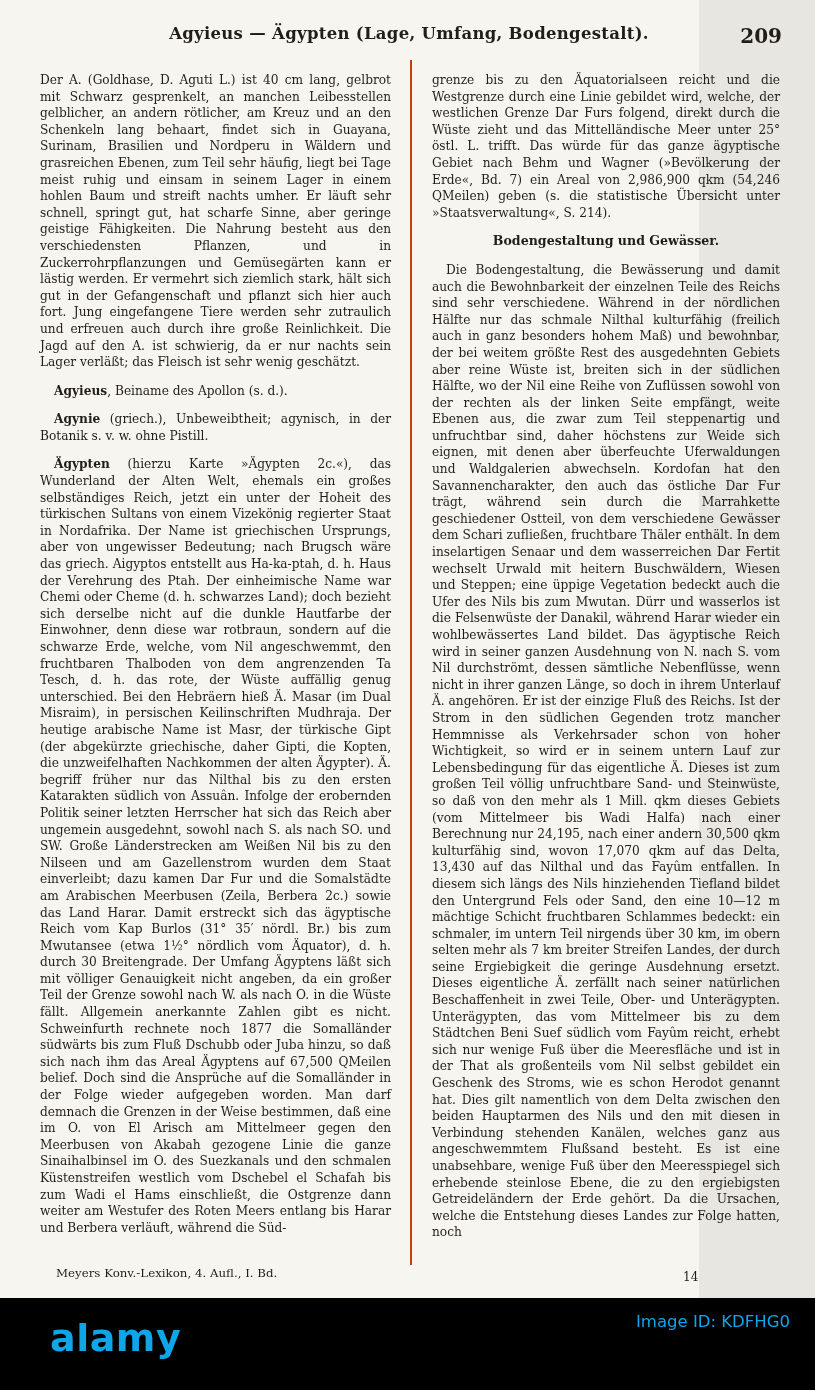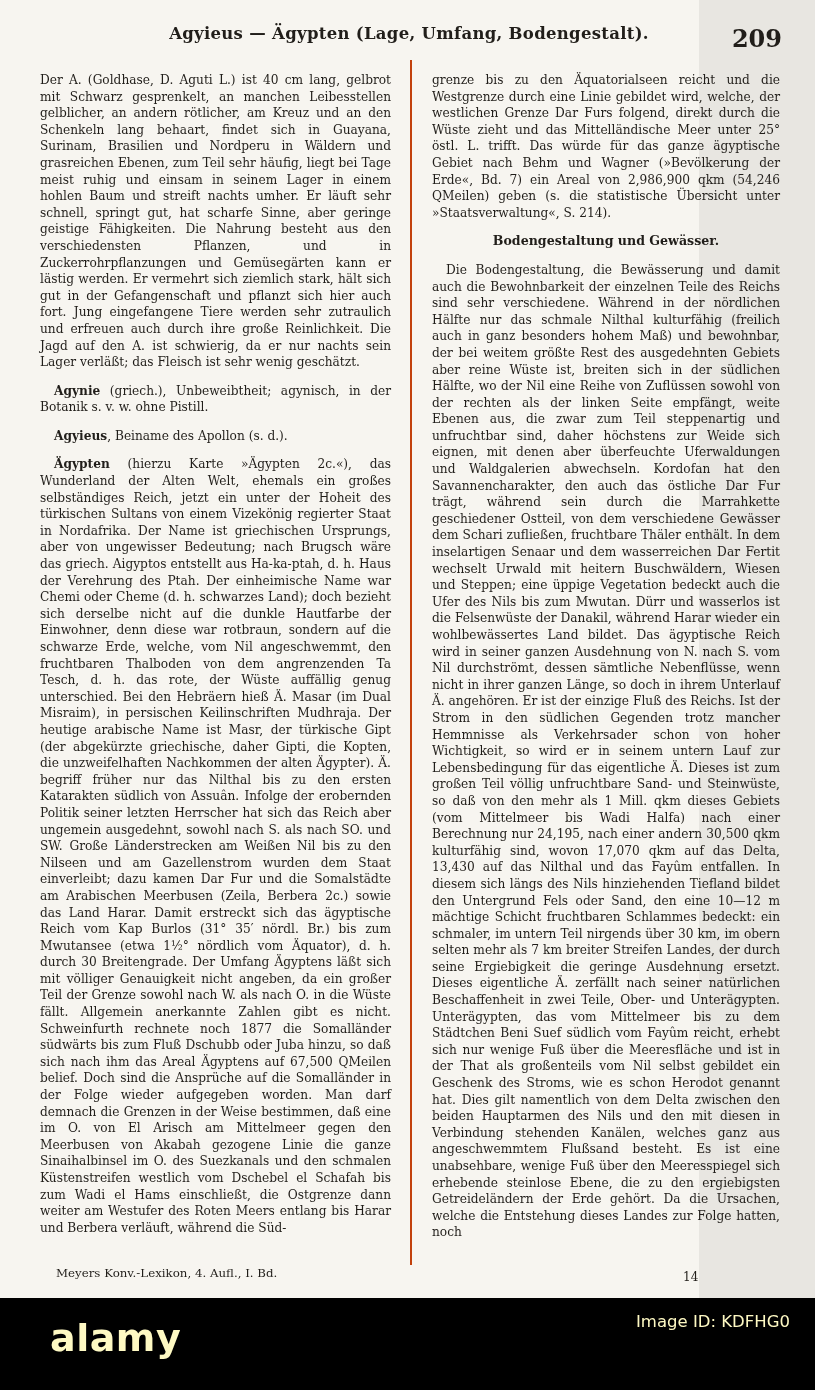--- a/index.html
+++ b/index.html
@@ -19,21 +19,21 @@
   .running-head {
     position: absolute; top: 24px; left: 28px; width: 762px; height: 30px;
   }
   .head-title {
     text-align: center;
     font-size: 16.5px; font-weight: bold;
     letter-spacing: 0.3px;
   }
   .page-number {
     position: absolute; right: 8px; top: 0;
-    font-size: 24px; font-weight: bold;
+    font-size: 20px; font-weight: bold;
   }
   .columns {
     position: absolute; top: 60px; left: 28px; width: 764px; height: 1205px;
     display: flex;
   }
   .col {
     box-sizing: border-box;
     width: 382px; height: 1205px;
     overflow: hidden;
     font-size: 12.2px; line-height: 16.6px;
@@ -54,21 +54,21 @@
   .footer-row {
     position: absolute; top: 1266px; left: 28px; width: 764px;
     font-size: 11.8px;
   }
   .volume-footnote { position: absolute; left: 28px; top: 0; }
   .sheet-number { position: absolute; left: 655px; top: 4px; font-size: 12px; }
   .alamy-bar {
     position: absolute; top: 1298px; left: 0;
     width: 815px; height: 92px;
     background: #000000;
-    color: #fef9c3;
+    color: #0ea5e9;
     font-family: "DejaVu Sans", sans-serif;
     box-sizing: border-box;
   }
   .alamy-logo {
     position: absolute; left: 50px; top: 18px;
     font-size: 38px; font-weight: bold; letter-spacing: 0.5px;
   }
   .alamy-right {
     position: absolute; right: 25px; top: 14px;
     text-align: right;
@@ -83,22 +83,22 @@
 
   <div class="running-head">
     <div class="head-title">Agyieus — Ägypten (Lage, Umfang, Bodengestalt).</div>
     <div class="page-number">209</div>
   </div>
 
   <div class="columns">
 
     <div class="col col-left">
       <p><span>Der A. (Goldhase, D. Aguti L.) ist 40 cm lang, gelbrot mit Schwarz gesprenkelt, an manchen Leibesstellen gelblicher, an andern rötlicher, am Kreuz und an den Schenkeln lang behaart, findet sich in Guayana, Surinam, Brasilien und Nordperu in Wäldern und grasreichen Ebenen, zum Teil sehr häufig, liegt bei Tage meist ruhig und einsam in seinem Lager in einem hohlen Baum und streift nachts umher. Er läuft sehr schnell, springt gut, hat scharfe Sinne, aber geringe geistige Fähigkeiten. Die Nahrung besteht aus den verschiedensten Pflanzen, und in Zuckerrohrpflanzungen und Gemüsegärten kann er lästig werden. Er vermehrt sich ziemlich stark, hält sich gut in der Gefangenschaft und pflanzt sich hier auch fort. Jung eingefangene Tiere werden sehr zutraulich und erfreuen auch durch ihre große Reinlichkeit. Die Jagd auf den A. ist schwierig, da er nur nachts sein Lager verläßt; das Fleisch ist sehr wenig geschätzt.</span></p>
+      <p class="entry"><span class="lead">Agyieus</span><span>, Beiname des Apollon (s. d.).</span></p>
       <p class="entry"><span class="lead">Agynie</span><span> (griech.), Unbeweibtheit; agynisch, in der Botanik s. v. w. ohne Pistill.</span></p>
-      <p class="entry"><span class="lead">Agyieus</span><span>, Beiname des Apollon (s. d.).</span></p>
       <p class="entry"><span class="lead">Ägypten</span><span> (hierzu Karte »Ägypten 2c.«), das Wunderland der Alten Welt, ehemals ein großes selbständiges Reich, jetzt ein unter der Hoheit des türkischen Sultans von einem Vizekönig regierter Staat in Nordafrika. Der Name ist griechischen Ursprungs, aber von ungewisser Bedeutung; nach Brugsch wäre das griech. Aigyptos entstellt aus Ha-ka-ptah, d. h. Haus der Verehrung des Ptah. Der einheimische Name war Chemi oder Cheme (d. h. schwarzes Land); doch bezieht sich derselbe nicht auf die dunkle Hautfarbe der Einwohner, denn diese war rotbraun, sondern auf die schwarze Erde, welche, vom Nil angeschwemmt, den fruchtbaren Thalboden von dem angrenzenden Ta Tesch, d. h. das rote, der Wüste auffällig genug unterschied. Bei den Hebräern hieß Ä. Masar (im Dual Misraim), in persischen Keilinschriften Mudhraja. Der heutige arabische Name ist Masr, der türkische Gipt (der abgekürzte griechische, daher Gipti, die Kopten, die unzweifelhaften Nachkommen der alten Ägypter). Ä. begriff früher nur das Nilthal bis zu den ersten Katarakten südlich von Assuân. Infolge der erobernden Politik seiner letzten Herrscher hat sich das Reich aber ungemein ausgedehnt, sowohl nach S. als nach SO. und SW. Große Länderstrecken am Weißen Nil bis zu den Nilseen und am Gazellenstrom wurden dem Staat einverleibt; dazu kamen Dar Fur und die Somalstädte am Arabischen Meerbusen (Zeila, Berbera 2c.) sowie das Land Harar. Damit erstreckt sich das ägyptische Reich vom Kap Burlos (31° 35′ nördl. Br.) bis zum Mwutansee (etwa 1½° nördlich vom Äquator), d. h. durch 30 Breitengrade. Der Umfang Ägyptens läßt sich mit völliger Genauigkeit nicht angeben, da ein großer Teil der Grenze sowohl nach W. als nach O. in die Wüste fällt. Allgemein anerkannte Zahlen gibt es nicht. Schweinfurth rechnete noch 1877 die Somalländer südwärts bis zum Fluß Dschubb oder Juba hinzu, so daß sich nach ihm das Areal Ägyptens auf 67,500 QMeilen belief. Doch sind die Ansprüche auf die Somalländer in der Folge wieder aufgegeben worden. Man darf demnach die Grenzen in der Weise bestimmen, daß eine im O. von El Arisch am Mittelmeer gegen den Meerbusen von Akabah gezogene Linie die ganze Sinaihalbinsel im O. des Suezkanals und den schmalen Küstenstreifen westlich vom Dschebel el Schafah bis zum Wadi el Hams einschließt, die Ostgrenze dann weiter am Westufer des Roten Meers entlang bis Harar und Berbera verläuft, während die Süd-</span></p>
     </div>
 
     <div class="col col-right">
       <p><span>grenze bis zu den Äquatorialseen reicht und die Westgrenze durch eine Linie gebildet wird, welche, der westlichen Grenze Dar Furs folgend, direkt durch die Wüste zieht und das Mittelländische Meer unter 25° östl. L. trifft. Das würde für das ganze ägyptische Gebiet nach Behm und Wagner (»Bevölkerung der Erde«, Bd. 7) ein Areal von 2,986,900 qkm (54,246 QMeilen) geben (s. die statistische Übersicht unter »Staatsverwaltung«, S. 214).</span></p>
       <p class="section-heading">Bodengestaltung und Gewässer.</p>
       <p class="entry"><span>Die Bodengestaltung, die Bewässerung und damit auch die Bewohnbarkeit der einzelnen Teile des Reichs sind sehr verschiedene. Während in der nördlichen Hälfte nur das schmale Nilthal kulturfähig (freilich auch in ganz besonders hohem Maß) und bewohnbar, der bei weitem größte Rest des ausgedehnten Gebiets aber reine Wüste ist, breiten sich in der südlichen Hälfte, wo der Nil eine Reihe von Zuflüssen sowohl von der rechten als der linken Seite empfängt, weite Ebenen aus, die zwar zum Teil steppenartig und unfruchtbar sind, daher höchstens zur Weide sich eignen, mit denen aber überfeuchte Uferwaldungen und Waldgalerien abwechseln. Kordofan hat den Savannencharakter, den auch das östliche Dar Fur trägt, während sein durch die Marrahkette geschiedener Ostteil, von dem verschiedene Gewässer dem Schari zufließen, fruchtbare Thäler enthält. In dem inselartigen Senaar und dem wasserreichen Dar Fertit wechselt Urwald mit heitern Buschwäldern, Wiesen und Steppen; eine üppige Vegetation bedeckt auch die Ufer des Nils bis zum Mwutan. Dürr und wasserlos ist die Felsenwüste der Danakil, während Harar wieder ein wohlbewässertes Land bildet. Das ägyptische Reich wird in seiner ganzen Ausdehnung von N. nach S. vom Nil durchströmt, dessen sämtliche Nebenflüsse, wenn nicht in ihrer ganzen Länge, so doch in ihrem Unterlauf Ä. angehören. Er ist der einzige Fluß des Reichs. Ist der Strom in den südlichen Gegenden trotz mancher Hemmnisse als Verkehrsader schon von hoher Wichtigkeit, so wird er in seinem untern Lauf zur Lebensbedingung für das eigentliche Ä. Dieses ist zum großen Teil völlig unfruchtbare Sand- und Steinwüste, so daß von den mehr als 1 Mill. qkm dieses Gebiets (vom Mittelmeer bis Wadi Halfa) nach einer Berechnung nur 24,195, nach einer andern 30,500 qkm kulturfähig sind, wovon 17,070 qkm auf das Delta, 13,430 auf das Nilthal und das Fayûm entfallen. In diesem sich längs des Nils hinziehenden Tiefland bildet den Untergrund Fels oder Sand, den eine 10—12 m mächtige Schicht fruchtbaren Schlammes bedeckt: ein schmaler, im untern Teil nirgends über 30 km, im obern selten mehr als 7 km breiter Streifen Landes, der durch seine Ergiebigkeit die geringe Ausdehnung ersetzt. Dieses eigentliche Ä. zerfällt nach seiner natürlichen Beschaffenheit in zwei Teile, Ober- und Unterägypten. Unterägypten, das vom Mittelmeer bis zu dem Städtchen Beni Suef südlich vom Fayûm reicht, erhebt sich nur wenige Fuß über die Meeresfläche und ist in der That als großenteils vom Nil selbst gebildet ein Geschenk des Stroms, wie es schon Herodot genannt hat. Dies gilt namentlich von dem Delta zwischen den beiden Hauptarmen des Nils und den mit diesen in Verbindung stehenden Kanälen, welches ganz aus angeschwemmtem Flußsand besteht. Es ist eine unabsehbare, wenige Fuß über den Meeresspiegel sich erhebende steinlose Ebene, die zu den ergiebigsten Getreideländern der Erde gehört. Da die Ursachen, welche die Entstehung dieses Landes zur Folge hatten, noch</span></p>
     </div>
 
   </div>

